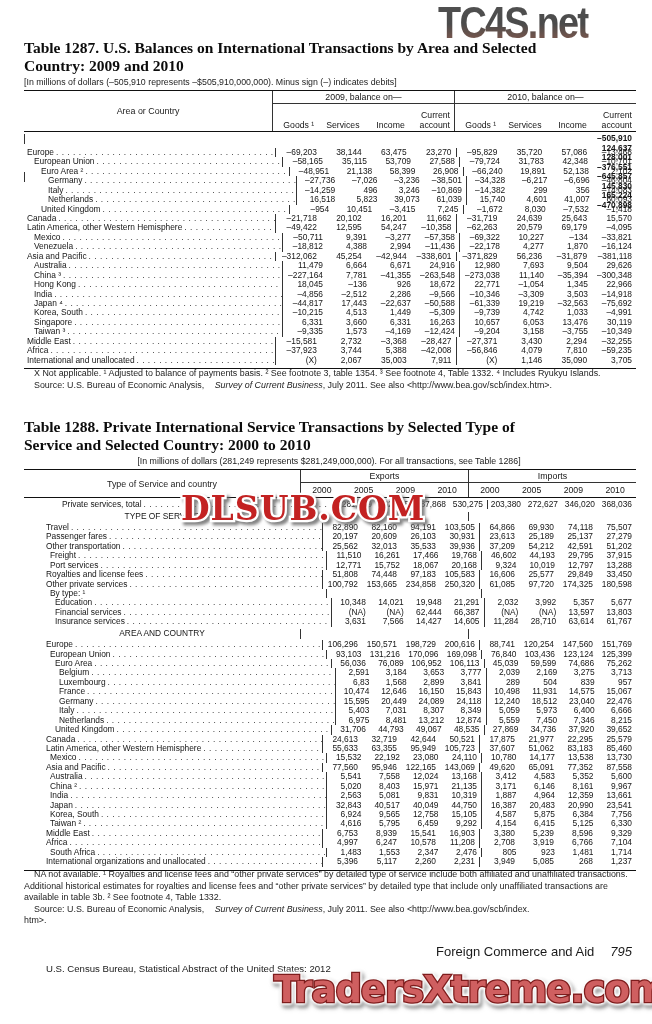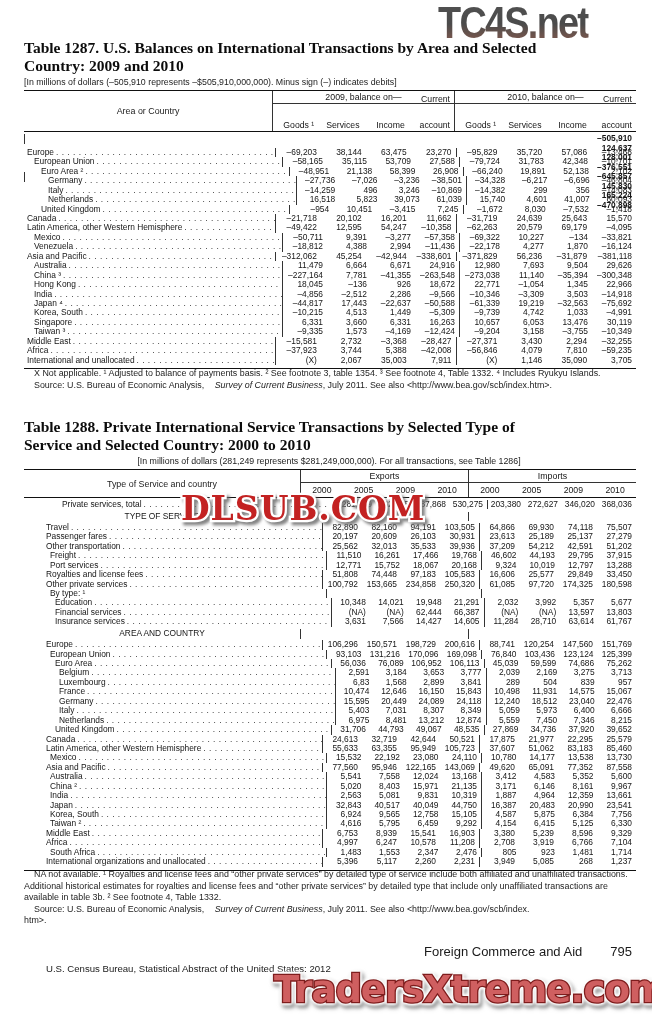--- a/index.html
+++ b/index.html
@@ -21,21 +21,21 @@
   .h-groups{display:flex;height:13px;}
   .h-grp{flex:1;text-align:center;font-size:8.8px;line-height:13px;
          border-left:0.9px solid #333;border-bottom:0.9px solid #333;}
   .h-cols{display:flex;}
   .t87 .h-cols{height:27px;}
   .t88 .h-cols{height:14px;}
   .h-col{flex:1;display:flex;align-items:flex-end;justify-content:flex-end;
          padding:0 4px 1px 0;font-size:8.7px;}
   .h-col.yr{justify-content:center;padding-right:0;align-items:center;}
   .h-col.gb{border-left:0.9px solid #333;}
-  .stack{display:flex;flex-direction:column;align-items:flex-end;line-height:9.5px;gap:16px;}
+  .stack{display:flex;flex-direction:column;align-items:flex-end;line-height:9.5px;}
 
   .tbody{border-bottom:1.4px solid #111;padding:2px 0 3px 0;}
   .tr{display:flex;height:9.45px;line-height:9.5px;font-size:8.4px;}
   .lbl-cell{display:flex;overflow:hidden;}
   .t87 .lbl-cell{width:248px;}
   .t88 .lbl-cell{width:276px;}
   .lbl{white-space:nowrap;}
   .dots{flex:1;overflow:hidden;white-space:nowrap;color:#333;margin-left:2px;}
   .dots::after{content:". . . . . . . . . . . . . . . . . . . . . . . . . . . . . . . . . . . . . . . . . . . . . . . . . . . . . . . . . . . . . . . .";letter-spacing:0.5px;}
   .num{flex:1;text-align:right;padding-right:4px;}
@@ -59,21 +59,21 @@
   .sec .lbl-cell{justify-content:center;padding-left:0 !important;}
 
   
   .fns{position:absolute;left:24px;width:613px;font-size:8.9px;line-height:11.6px;color:#1d1d1d;z-index:2;}
   .fns p{margin:0;text-indent:10px;}
   .fns p.noind{text-indent:0;}
   .fns em{font-style:italic;margin-left:8px;}
 
   
   .pg-right{position:absolute;right:20px;top:944px;font-size:13px;color:#1a1a1a;z-index:2;}
-  .pg-right .pgnum{margin-left:28px;}
+  .pg-right .pgnum{margin-left:16px;font-style:italic;}
   .pg-left{position:absolute;left:46px;top:963px;font-size:9.6px;color:#1a1a1a;z-index:2;}
 
   
   .wm{position:absolute;white-space:nowrap;pointer-events:none;}
   .wm-top{left:438px;top:-2px;z-index:1;
     font-family:"Liberation Sans",sans-serif;font-weight:900;font-size:44px;letter-spacing:-2px;
     transform:scaleX(0.86);transform-origin:left top;
     background:linear-gradient(180deg,#454545 0%,#3e3e3e 52%,#6d4a40 82%,#93604f 100%);
     -webkit-background-clip:text;background-clip:text;color:transparent;opacity:0.93;}
   .wm-mid{left:181px;top:489px;z-index:6;

